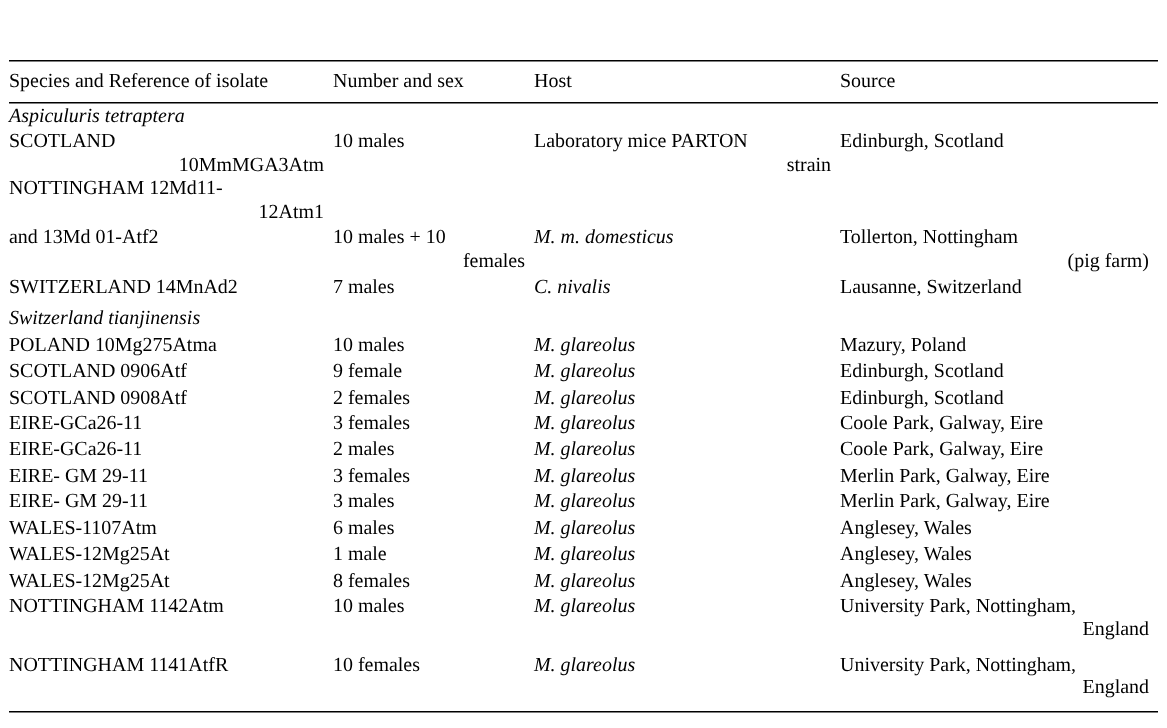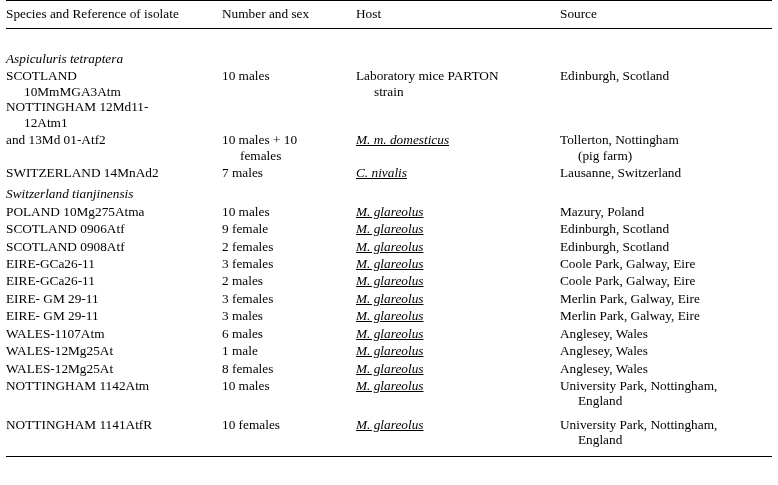--- a/index.html
+++ b/index.html
@@ -19,20 +19,21 @@
     width: 778px;
     height: 485px;
     box-sizing: border-box;
     padding: 0 6px;
   }
   table.tbl {
     width: 766px;
     border-collapse: collapse;
     font-size: 13.3px;
     table-layout: fixed;
+    margin-top: 40px;
   }
   table.tbl col.c1 { width: 216px; }
   table.tbl col.c2 { width: 134px; }
   table.tbl col.c3 { width: 204px; }
   table.tbl col.c4 { width: 212px; }
   thead th {
     font-weight: normal;
     text-align: left;
     vertical-align: top;
     padding: 5px 6px 6px 0;
@@ -47,30 +48,30 @@
   }
   tbody tr.first-body td {
     padding-top: 6px;
   }
   .species td {
     font-style: italic;
     padding-top: 5px;
     padding-bottom: 1px;
   }
   .species-first td {
-    padding-top: 22px;
+    padding-top: 0;
   }
   .indent {
     display: block;
     padding-left: 18px;
     text-indent: 0;
+    text-align: right;
   }
   .ital {
     font-style: italic;
-    text-decoration: underline;
   }
   .bottom-rule {
     width: 766px;
     border-bottom: 1.4px solid #000;
     margin-top: 7px;
   }
   .spacer-row td { height: 4px; }
 </style>
 </head>
 <body>

